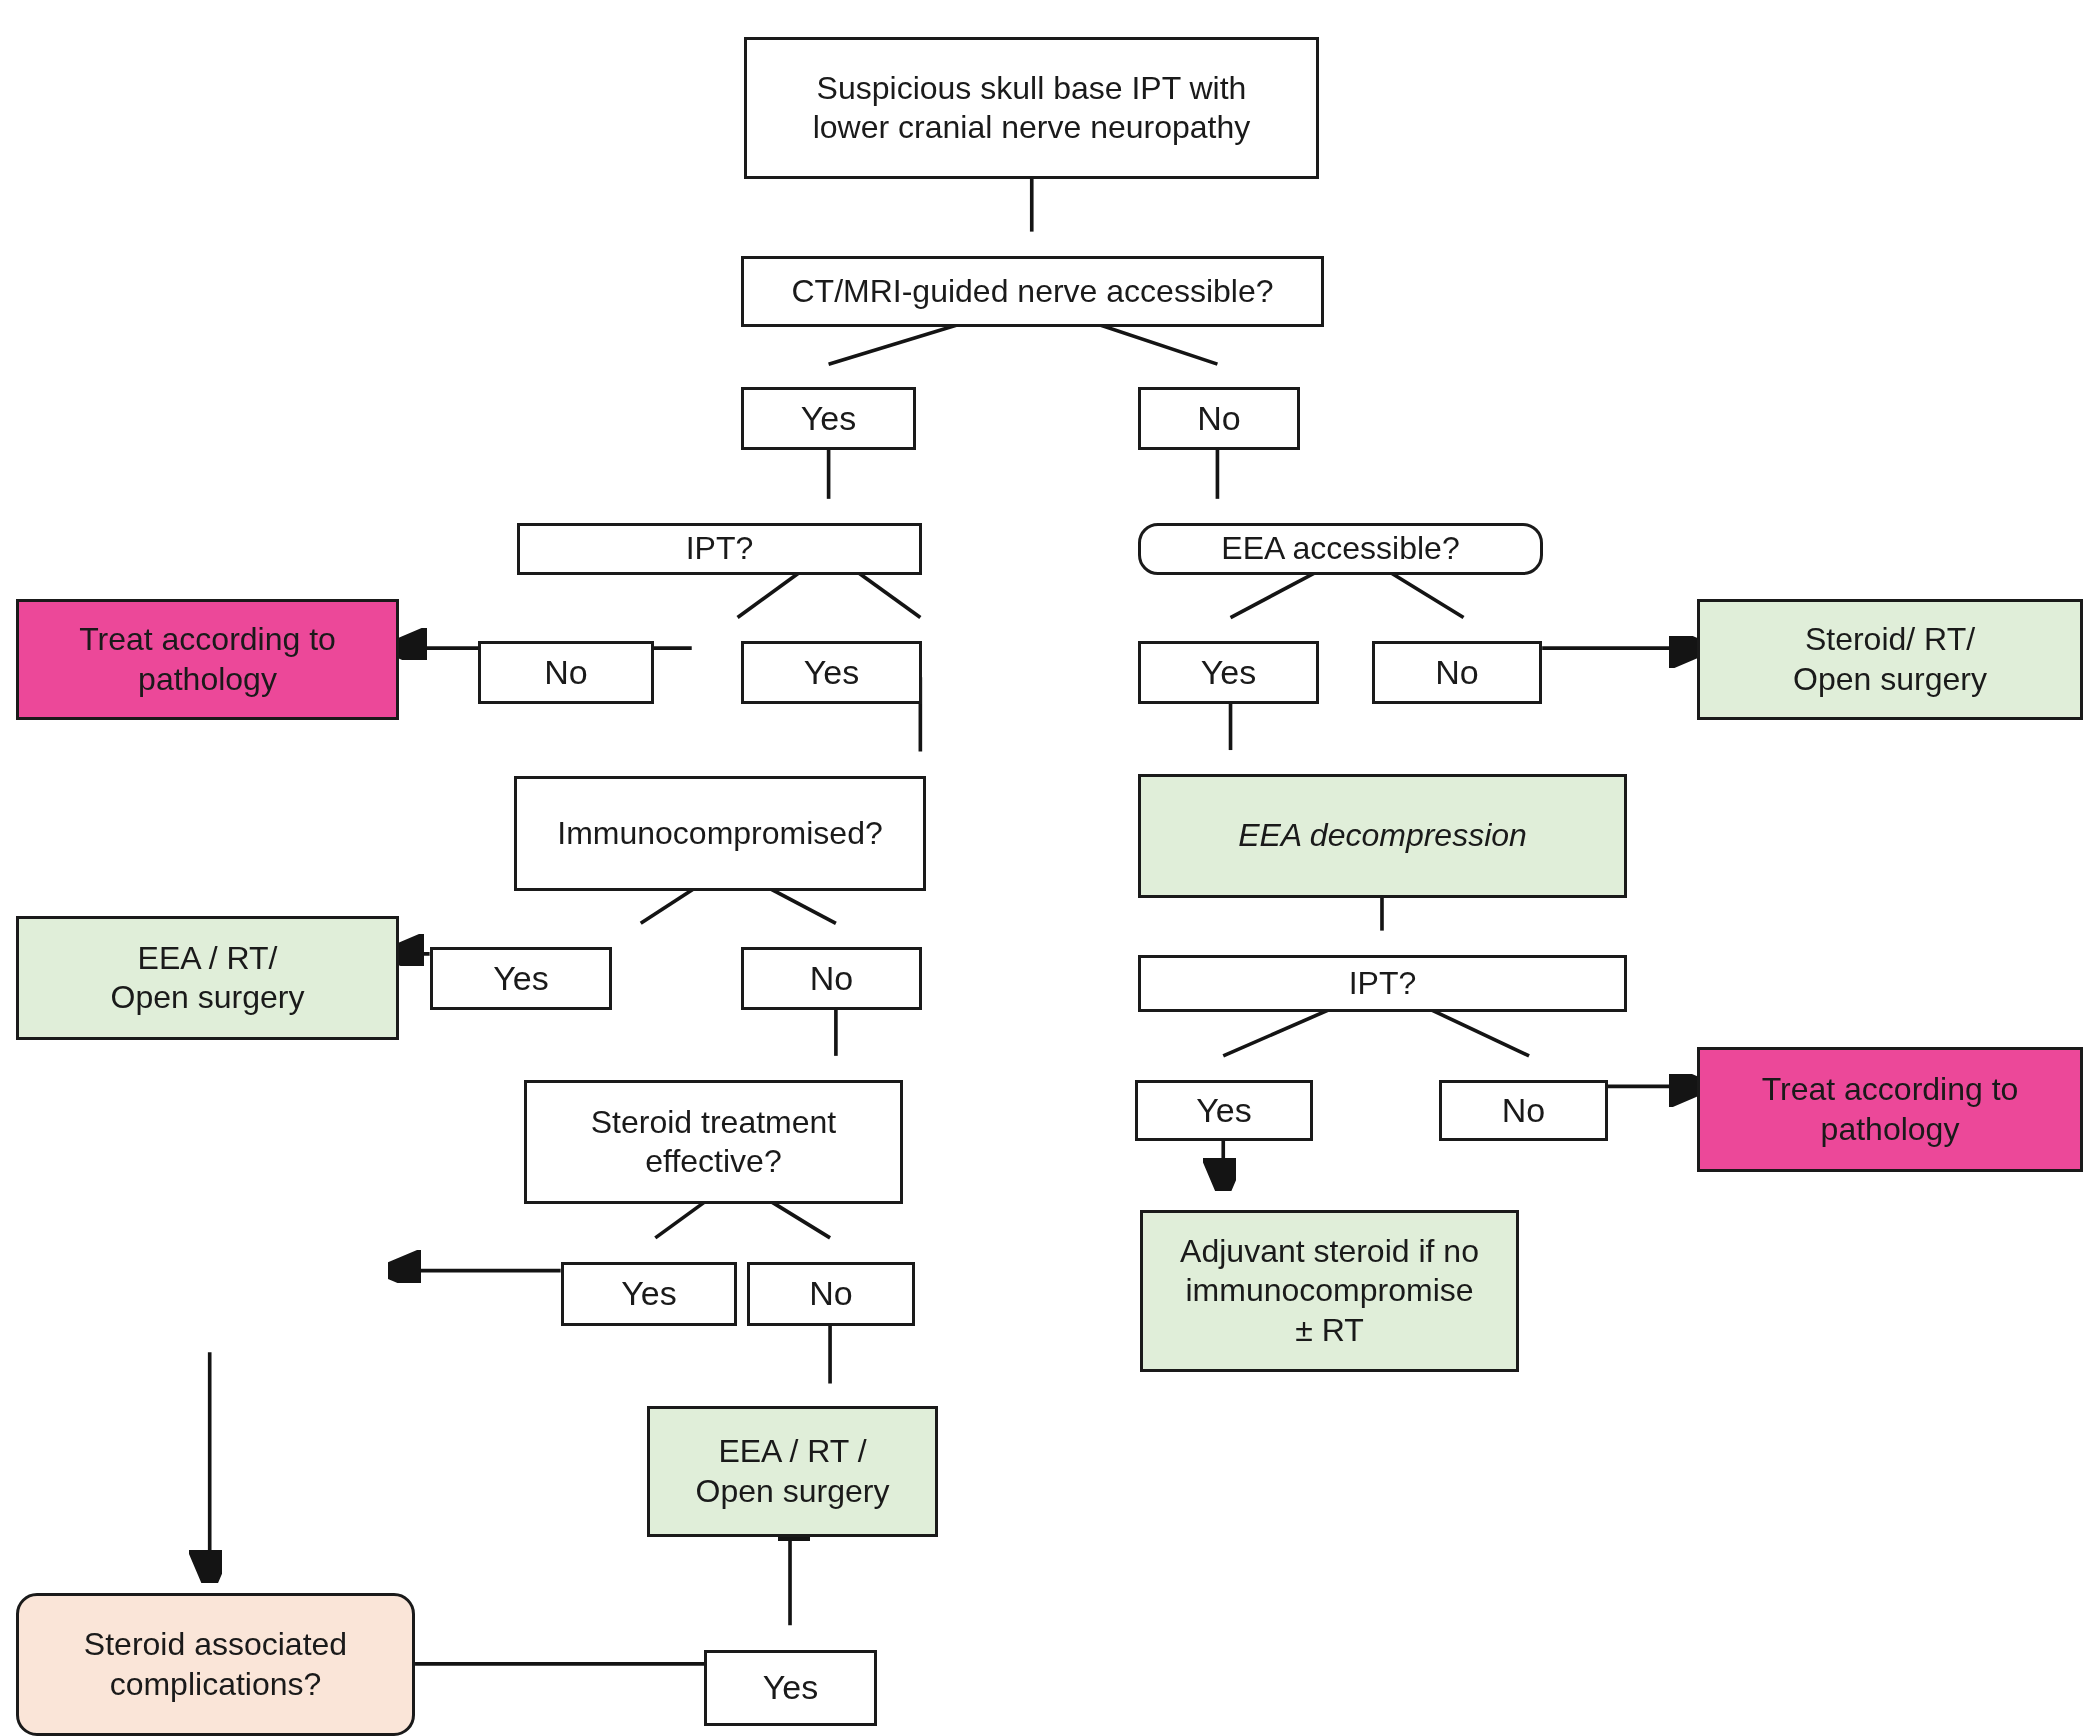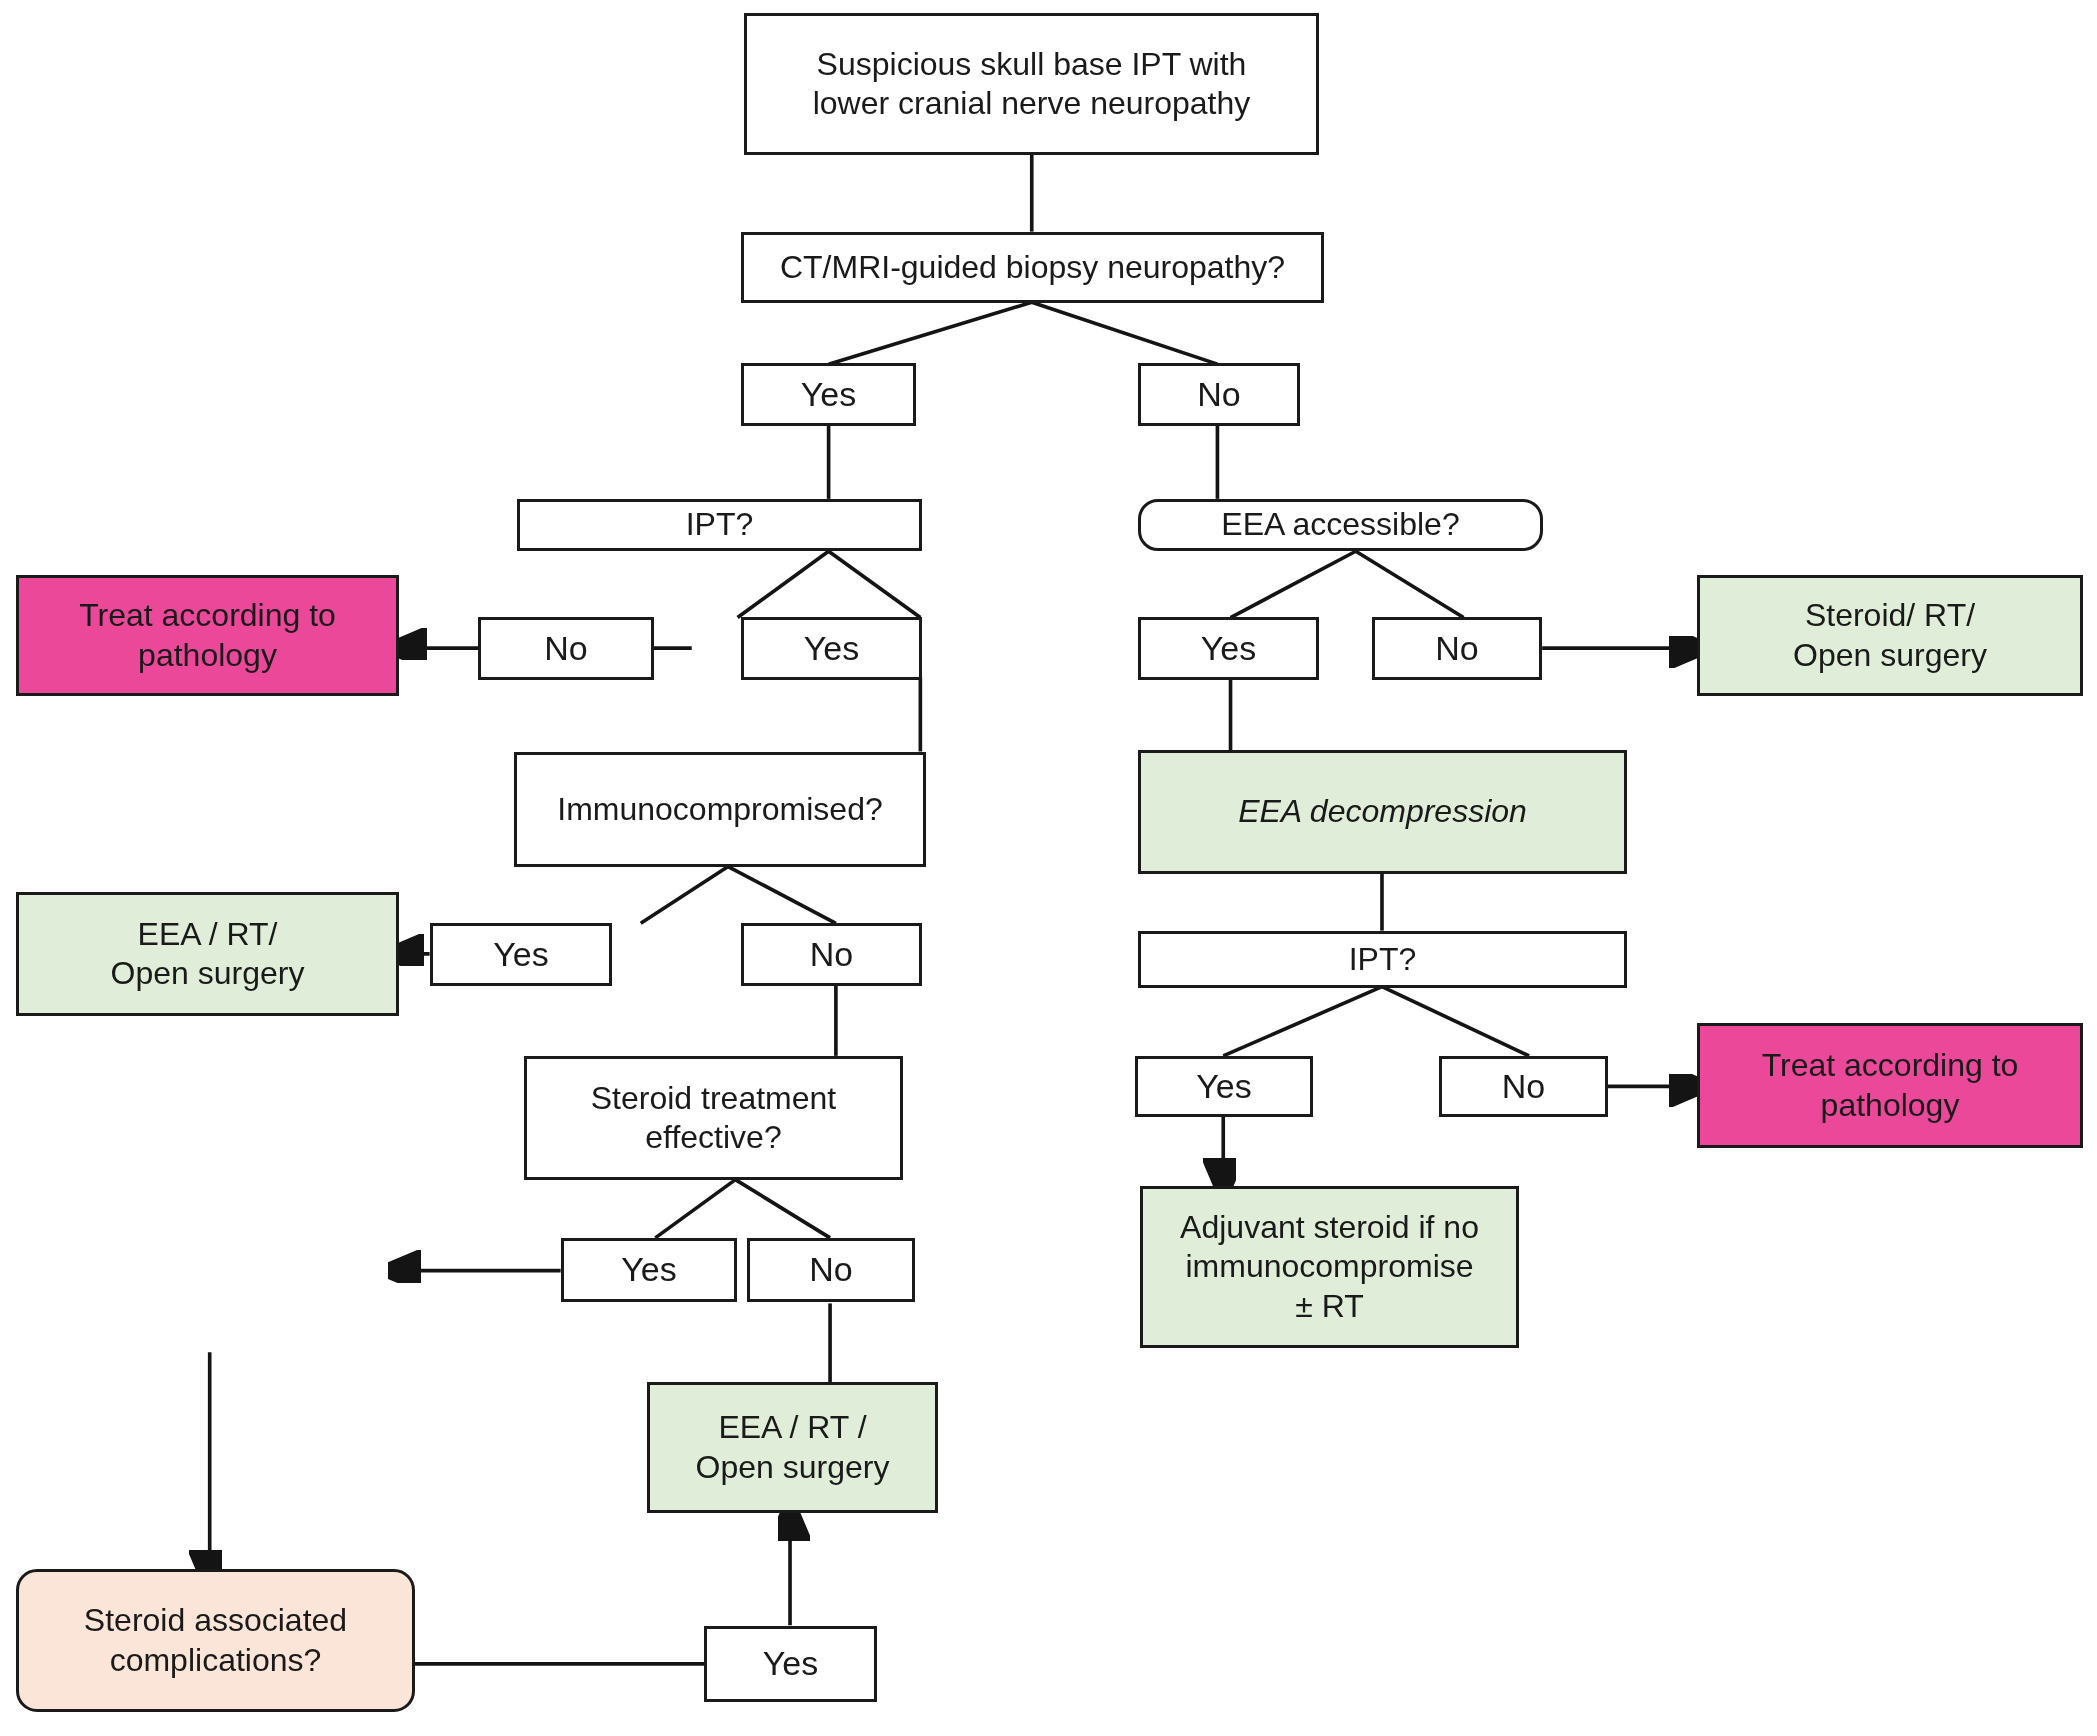--- a/index.html
+++ b/index.html
@@ -25,20 +25,21 @@
     display: flex;
     align-items: center;
     justify-content: center;
     text-align: center;
     color: #1a1a1a;
     font-size: 32px;
     line-height: 1.22;
     padding: 2.9px 7.3px;
     white-space: pre-line;
     font-family: "Liberation Sans", sans-serif;
+    margin-top: 24px;
   }
   .node.green  { background: #e0eed9; }
   .node.grey   { background: #ec4899; }
   .node.peach  { background: #fae5d8; }
   .node.yn     { font-size: 34px; }
   svg.edges {
     position: absolute;
     left: 0;
     top: 0;
     width: 2097px;
@@ -112,21 +113,21 @@
     <line x1="288" y1="1857" x2="288" y2="2167" marker-end="url(#arw)"></line>
 
     <line x1="570" y1="2285" x2="968" y2="2285"></line>
 
     <line x1="1085" y1="2232" x2="1085" y2="2078" marker-end="url(#arw)"></line>
   </svg>
 
   <div class="node" style="left:744px; top:13px; width:575px; height:142px;">Suspicious skull base IPT with
 lower cranial nerve neuropathy</div>
 
-  <div class="node" style="left:741px; top:232px; width:583px; height:71px;">CT/MRI-guided biopsy neuropathy?</div>
+  <div class="node" style="left:741px; top:232px; width:583px; height:71px;">CT/MRI-guided nerve accessible?</div>
 
   <div class="node yn" style="left:741px; top:363px; width:175px; height:63px;">Yes</div>
 
   <div class="node yn" style="left:1138px; top:363px; width:162px; height:63px;">No</div>
 
   <div class="node" style="left:517px; top:499px; width:405px; height:52px;">IPT?</div>
 
   <div class="node yn" style="left:478px; top:617px; width:176px; height:63px;">No</div>
 
   <div class="node yn" style="left:741px; top:617px; width:181px; height:63px;">Yes</div>

